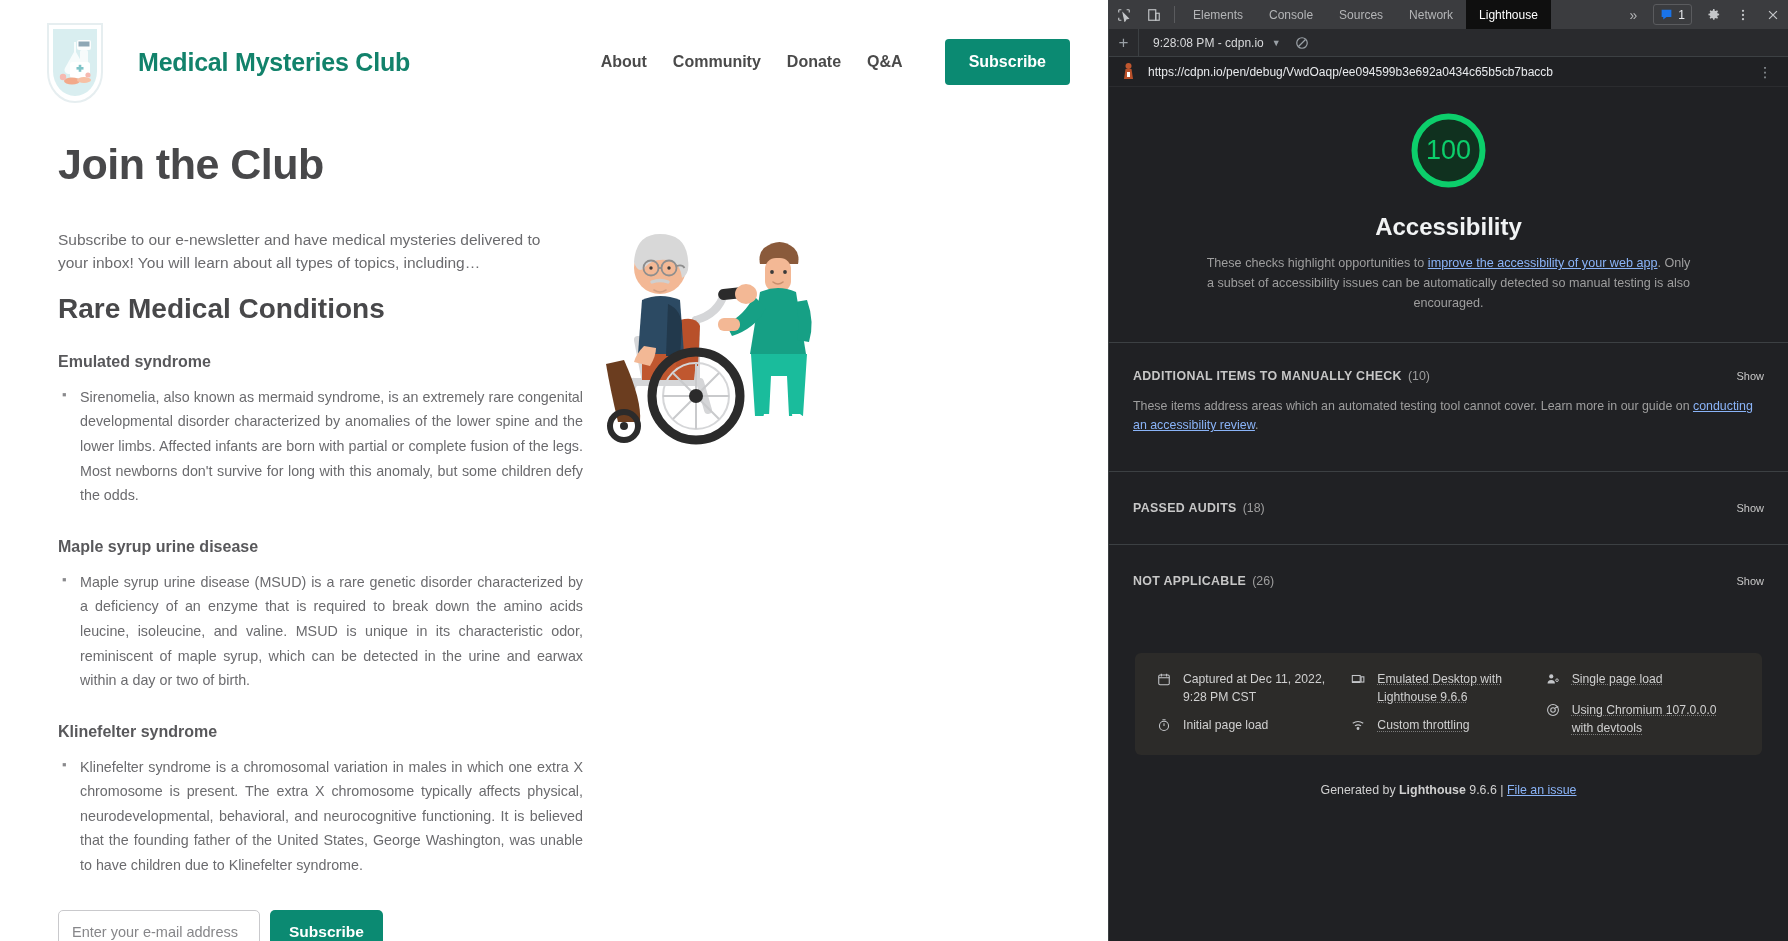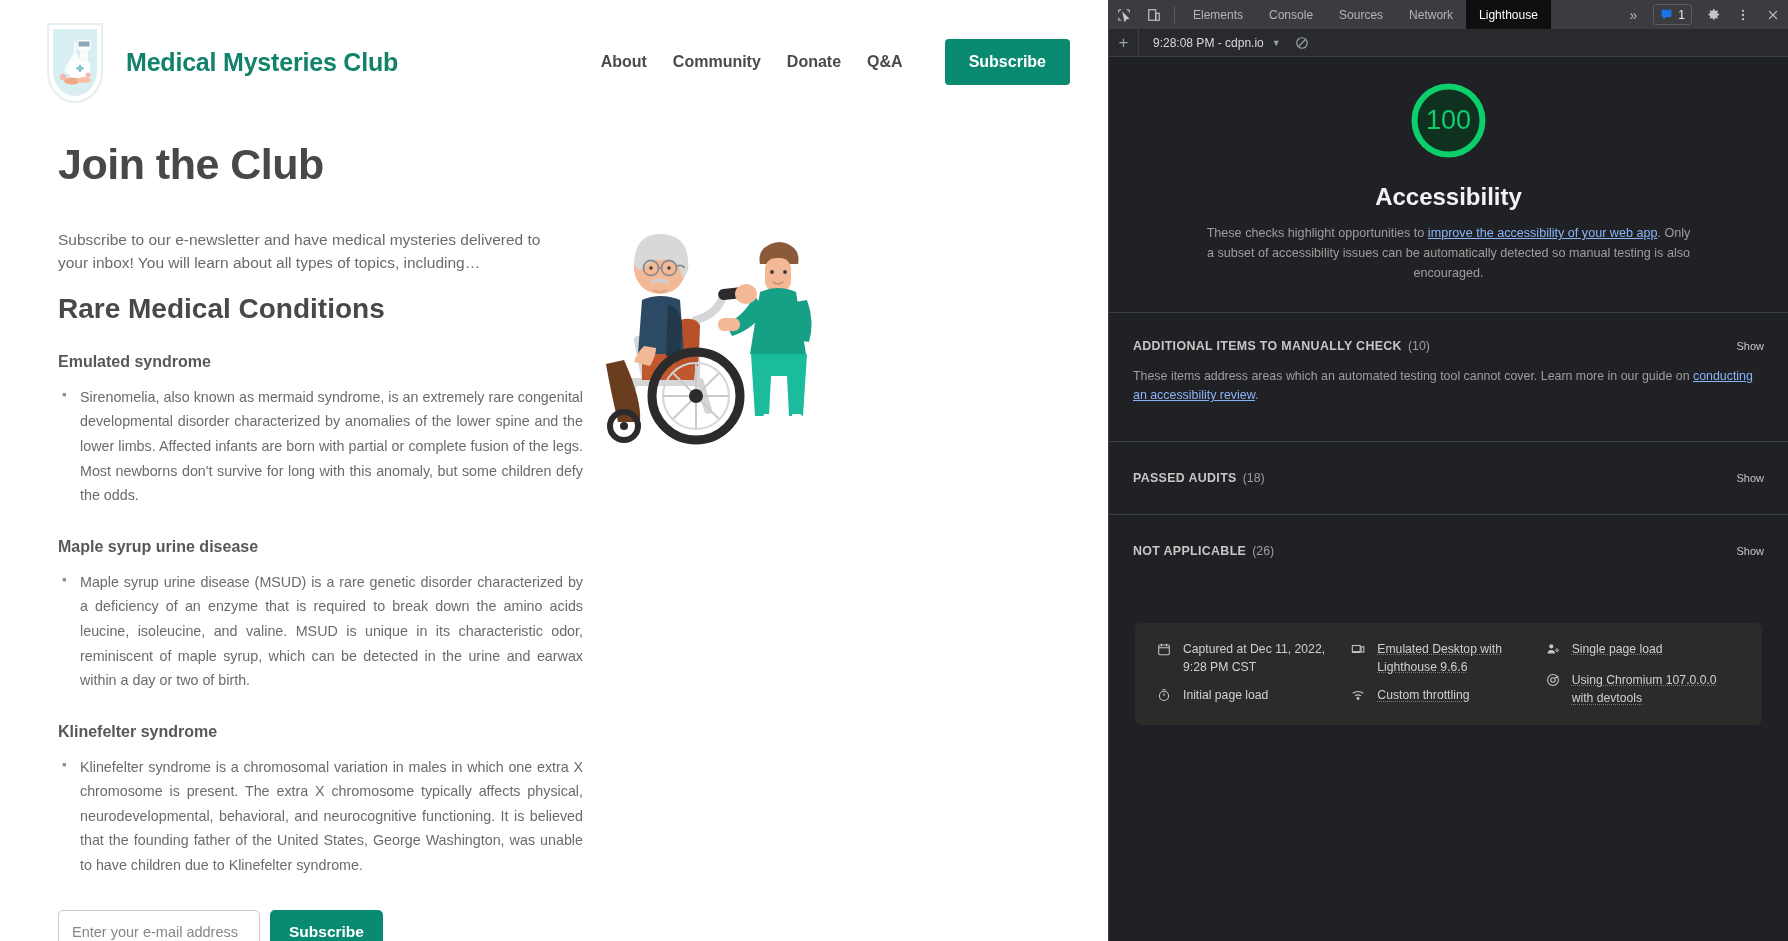--- a/index.html
+++ b/index.html
@@ -14,21 +14,21 @@
   
   .page {
     width: 1108px; height: 941px;
     background: #ffffff;
     position: relative;
     overflow: hidden;
   }
   .site-header {
     display: flex; align-items: center;
     padding: 18px 28px 12px 42px;
-    gap: 0;
+    gap: 12px;
   }
   .logo-shield {
     width: 66px; height: 88px;
     flex: 0 0 auto;
     position: relative;
     margin-right: 18px;
   }
   .site-title {
     font-size: 25px; font-weight: bold;
     color: #12826b; letter-spacing: -0.2px;
@@ -412,20 +412,31 @@
       <div class="run-label">9:28:08 PM - cdpn.io</div>
       <div class="caret">▼</div>
       <div class="clear-btn">
         <svg width="14" height="14" viewBox="0 0 16 16" fill="none" stroke="#9aa0a6" stroke-width="1.4">
           <circle cx="8" cy="8" r="6"></circle>
             <path d="M4 12L12 4"></path>
         </svg>
       </div>
     </div>
 
+    <div class="dt-urlbar">
+      <div class="favicon">
+        <svg width="15" height="17" viewBox="0 0 15 17">
+          <ellipse cx="7.5" cy="3" rx="3" ry="3" fill="#c0572f"></ellipse>
+          <path d="M4.5 6h6l1.5 10h-9z" fill="#b8502a"></path>
+          <path d="M6 9h3v5H6z" fill="#ffffff"></path>
+        </svg>
+      </div>
+      <div class="url-text">https://cdpn.io/pen/debug/VwdOaqp/ee094599b3e692a0434c65b5cb7baccb</div>
+      <div class="kebab">⋮</div>
+    </div>
 
     <div class="lh-report">
 
       <div class="gauge-wrap">
         <div class="gauge">
           <svg width="83" height="83" viewBox="0 0 83 83">
             <circle cx="41.5" cy="41.5" r="34" fill="#10311f"></circle>
             <circle cx="41.5" cy="41.5" r="34" fill="none" stroke="#0cce6b" stroke-width="6"></circle>
           </svg>
           <div class="gauge-num">100</div>
@@ -522,16 +533,19 @@
                 <circle cx="8" cy="8" r="6.2"></circle>
                   <circle cx="8" cy="8" r="2.6"></circle>
                   <path d="M10.3 5.8L14 4"></path>
               </svg>
             </span>
             <span class="txt linkish">Using Chromium 107.0.0.0 with devtools</span>
           </div>
         </div>
       </div>
 
+      <div class="gen-by">
+        <span>Generated by </span><b>Lighthouse</b><span> 9.6.6 | </span><a href="#" class="lh-link">File an issue</a>
+      </div>
 
     </div>
   </div>
 </div>
 
 </body></html>

